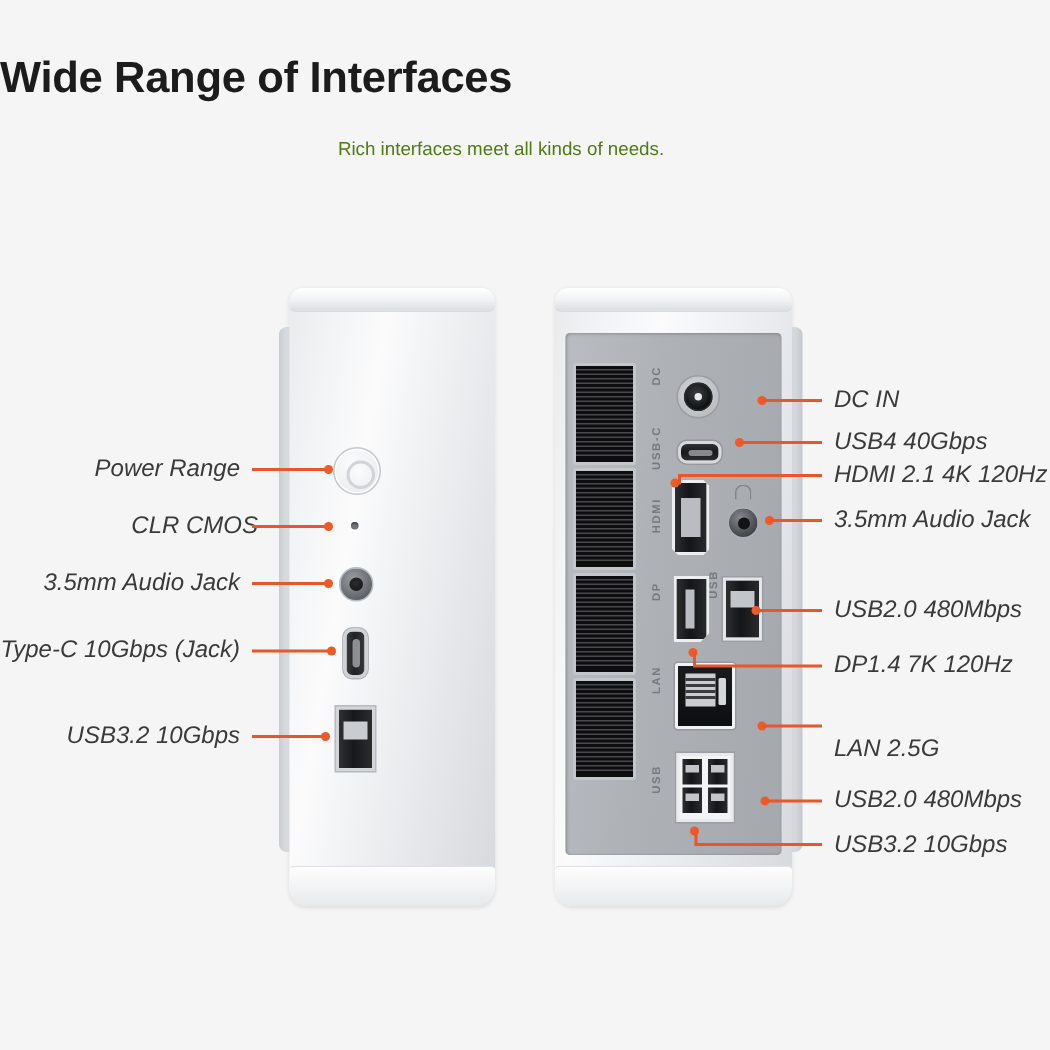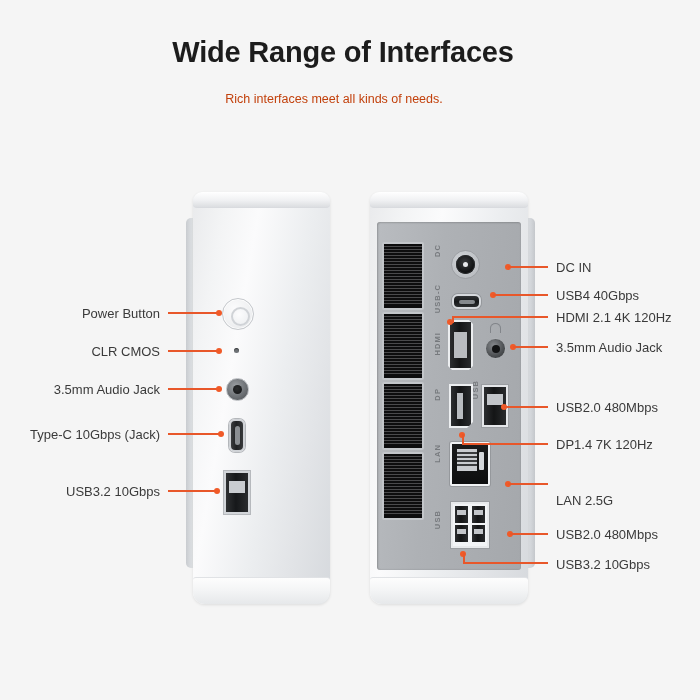--- a/index.html
+++ b/index.html
@@ -8,28 +8,28 @@
     background:#f5f5f5;
     font-family:"Liberation Sans", sans-serif;
     -webkit-font-smoothing:antialiased;
     overflow:hidden;
   }
   .page{position:relative;width:700px;height:700px;}
 
   
   .title{
     position:absolute;top:36px;left:0;width:686px;
-    text-align:center;
+    text-align:left;
     font-size:29px;font-weight:bold;color:#1c1c1c;
     letter-spacing:-0.2px;
   }
   .subtitle{
     position:absolute;top:92px;left:0;width:668px;
     text-align:center;
-    font-size:12.5px;color:#c2410c;font-weight:normal;
+    font-size:12.5px;color:#4d7c0f;font-weight:normal;
   }
 
   
   .device{position:absolute;}
   .chassis{
     position:absolute;inset:0;
     border-radius:9px 9px 12px 12px;
     background:linear-gradient(100deg,
       #e9eaec 0%, #f3f4f5 16%, #fbfbfc 33%,
       #eceef0 58%, #e2e4e7 78%, #d6d9dd 100%);
@@ -235,21 +235,21 @@
     position:absolute;left:2px;width:13px;height:17px;
     background:linear-gradient(90deg,#2c2e30,#141516 45%,#282a2c);
   }
   .usbstack .slot.b{left:auto;right:2px;}
   .usbstack .slot::after{
     content:"";position:absolute;left:2px;right:2px;top:4px;height:5px;
     background:#c2c5c9;
   }
 
   
-  .callout{position:absolute;font-size:13px;color:#3a3a3a;white-space:nowrap;}
+  .callout{position:absolute;font-size:16px;color:#3a3a3a;white-space:nowrap;font-style:italic;}
   .callout.l{text-align:right;transform:translateY(-50%);}
   .callout.r{text-align:left;transform:translateY(-50%);}
   .lead{position:absolute;height:1.5px;background:#e8572a;}
   .dot{
     position:absolute;width:6px;height:6px;border-radius:50%;
     background:#f05a28;transform:translate(-50%,-50%);
   }
 </style>
 </head>
 <body>
@@ -398,25 +398,25 @@
     </div>
 
     <div class="usbstack" style="left:81px;top:310px;">
       <div class="slot" style="top:2px;"></div>
       <div class="slot b" style="top:2px;"></div>
       <div class="slot" style="top:21px;"></div>
       <div class="slot b" style="top:21px;"></div>
     </div>
   </div>
 
-  <div class="callout l" style="left:0;width:160px;top:313px;">Power Button</div>
+  <div class="callout l" style="left:0;width:160px;top:313px;">Power Range</div>
   <div class="lead" style="left:168px;top:312px;width:50px;"></div>
   <div class="dot" style="left:219px;top:313px;"></div>
 
-  <div class="callout l" style="left:0;width:160px;top:351px;">CLR CMOS</div>
+  <div class="callout l" style="left:12px;width:160px;top:351px;">CLR CMOS</div>
   <div class="lead" style="left:168px;top:350px;width:50px;"></div>
   <div class="dot" style="left:219px;top:351px;"></div>
 
   <div class="callout l" style="left:0;width:160px;top:389px;">3.5mm Audio Jack</div>
   <div class="lead" style="left:168px;top:388px;width:50px;"></div>
   <div class="dot" style="left:219px;top:389px;"></div>
 
   <div class="callout l" style="left:0;width:160px;top:434px;">Type-C 10Gbps (Jack)</div>
   <div class="lead" style="left:168px;top:433px;width:52px;"></div>
   <div class="dot" style="left:221px;top:434px;"></div>

